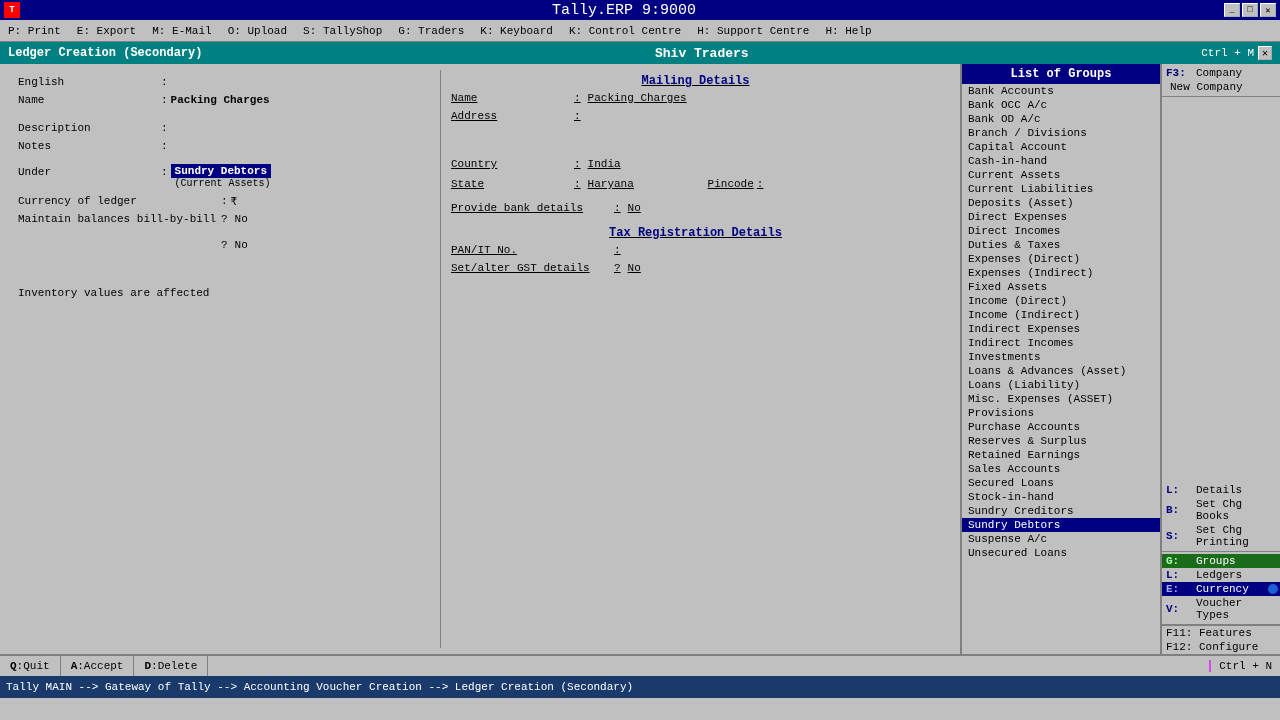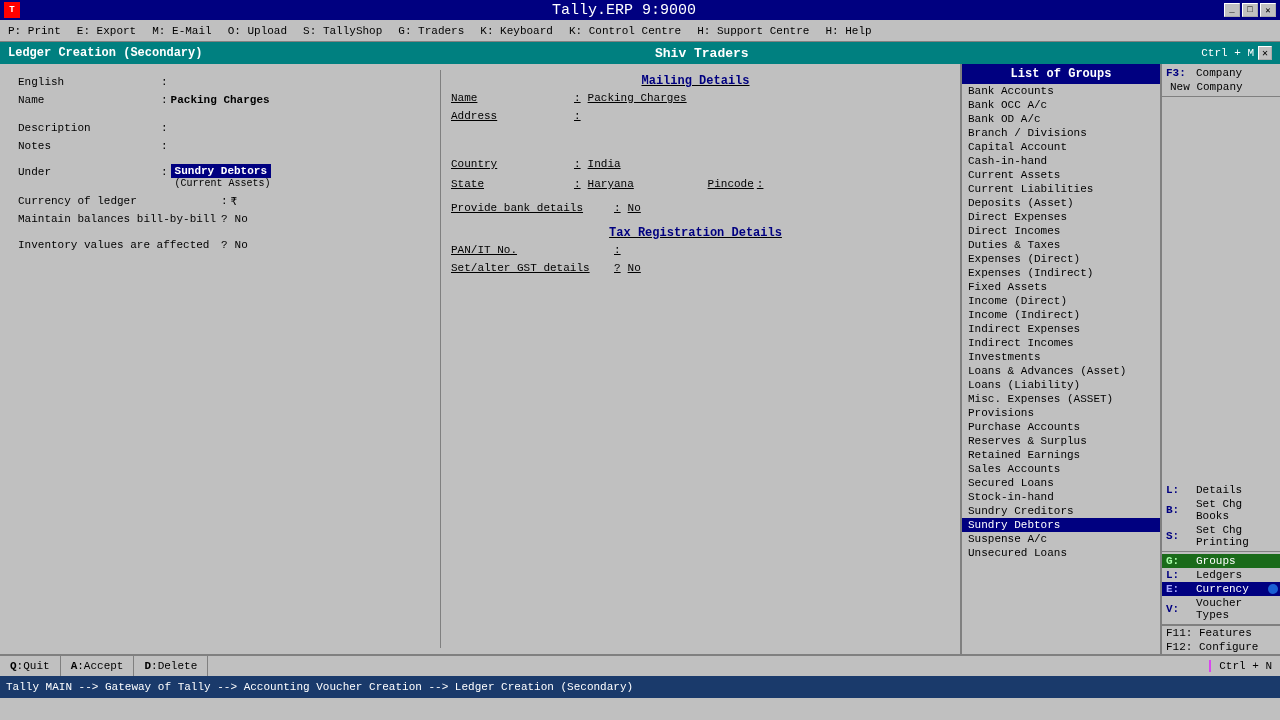--- a/index.html
+++ b/index.html
@@ -326,21 +326,21 @@
 
         <div class="field-row">
           <div class="field-label" style="width:200px;">Maintain balances bill-by-bill</div>
           <div class="field-sep">?</div>
           <div class="field-val" style="margin-left:4px;">No</div>
         </div>
 
         <div style="height:8px;"></div>
 
         <div class="field-row">
-          <div class="field-label" style="width:200px;">Inventory values are affected</div>
+          <div class="field-label" style="width:200px;margin-top:48px;">Inventory values are affected</div>
           <div class="field-sep">?</div>
           <div class="field-val" style="margin-left:4px;">No</div>
         </div>
 
       </div>
 
       <div id="right-form" style="flex:1; padding:4px 10px; border-left:1px solid #808080;text-decoration:underline;">
 
         <div>
           <div class="mailing-title">Mailing Details</div>

